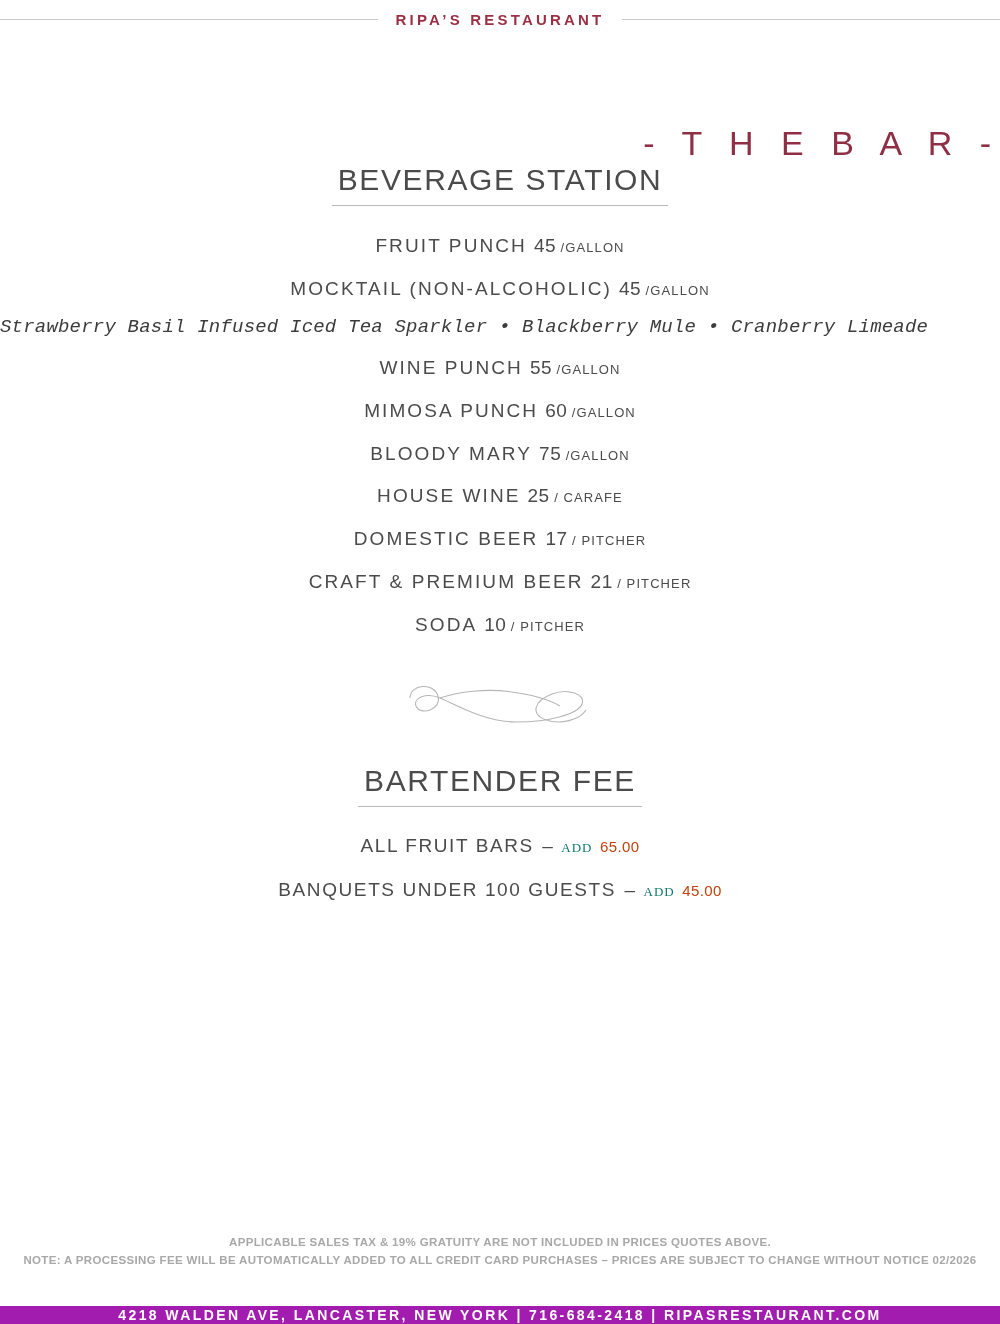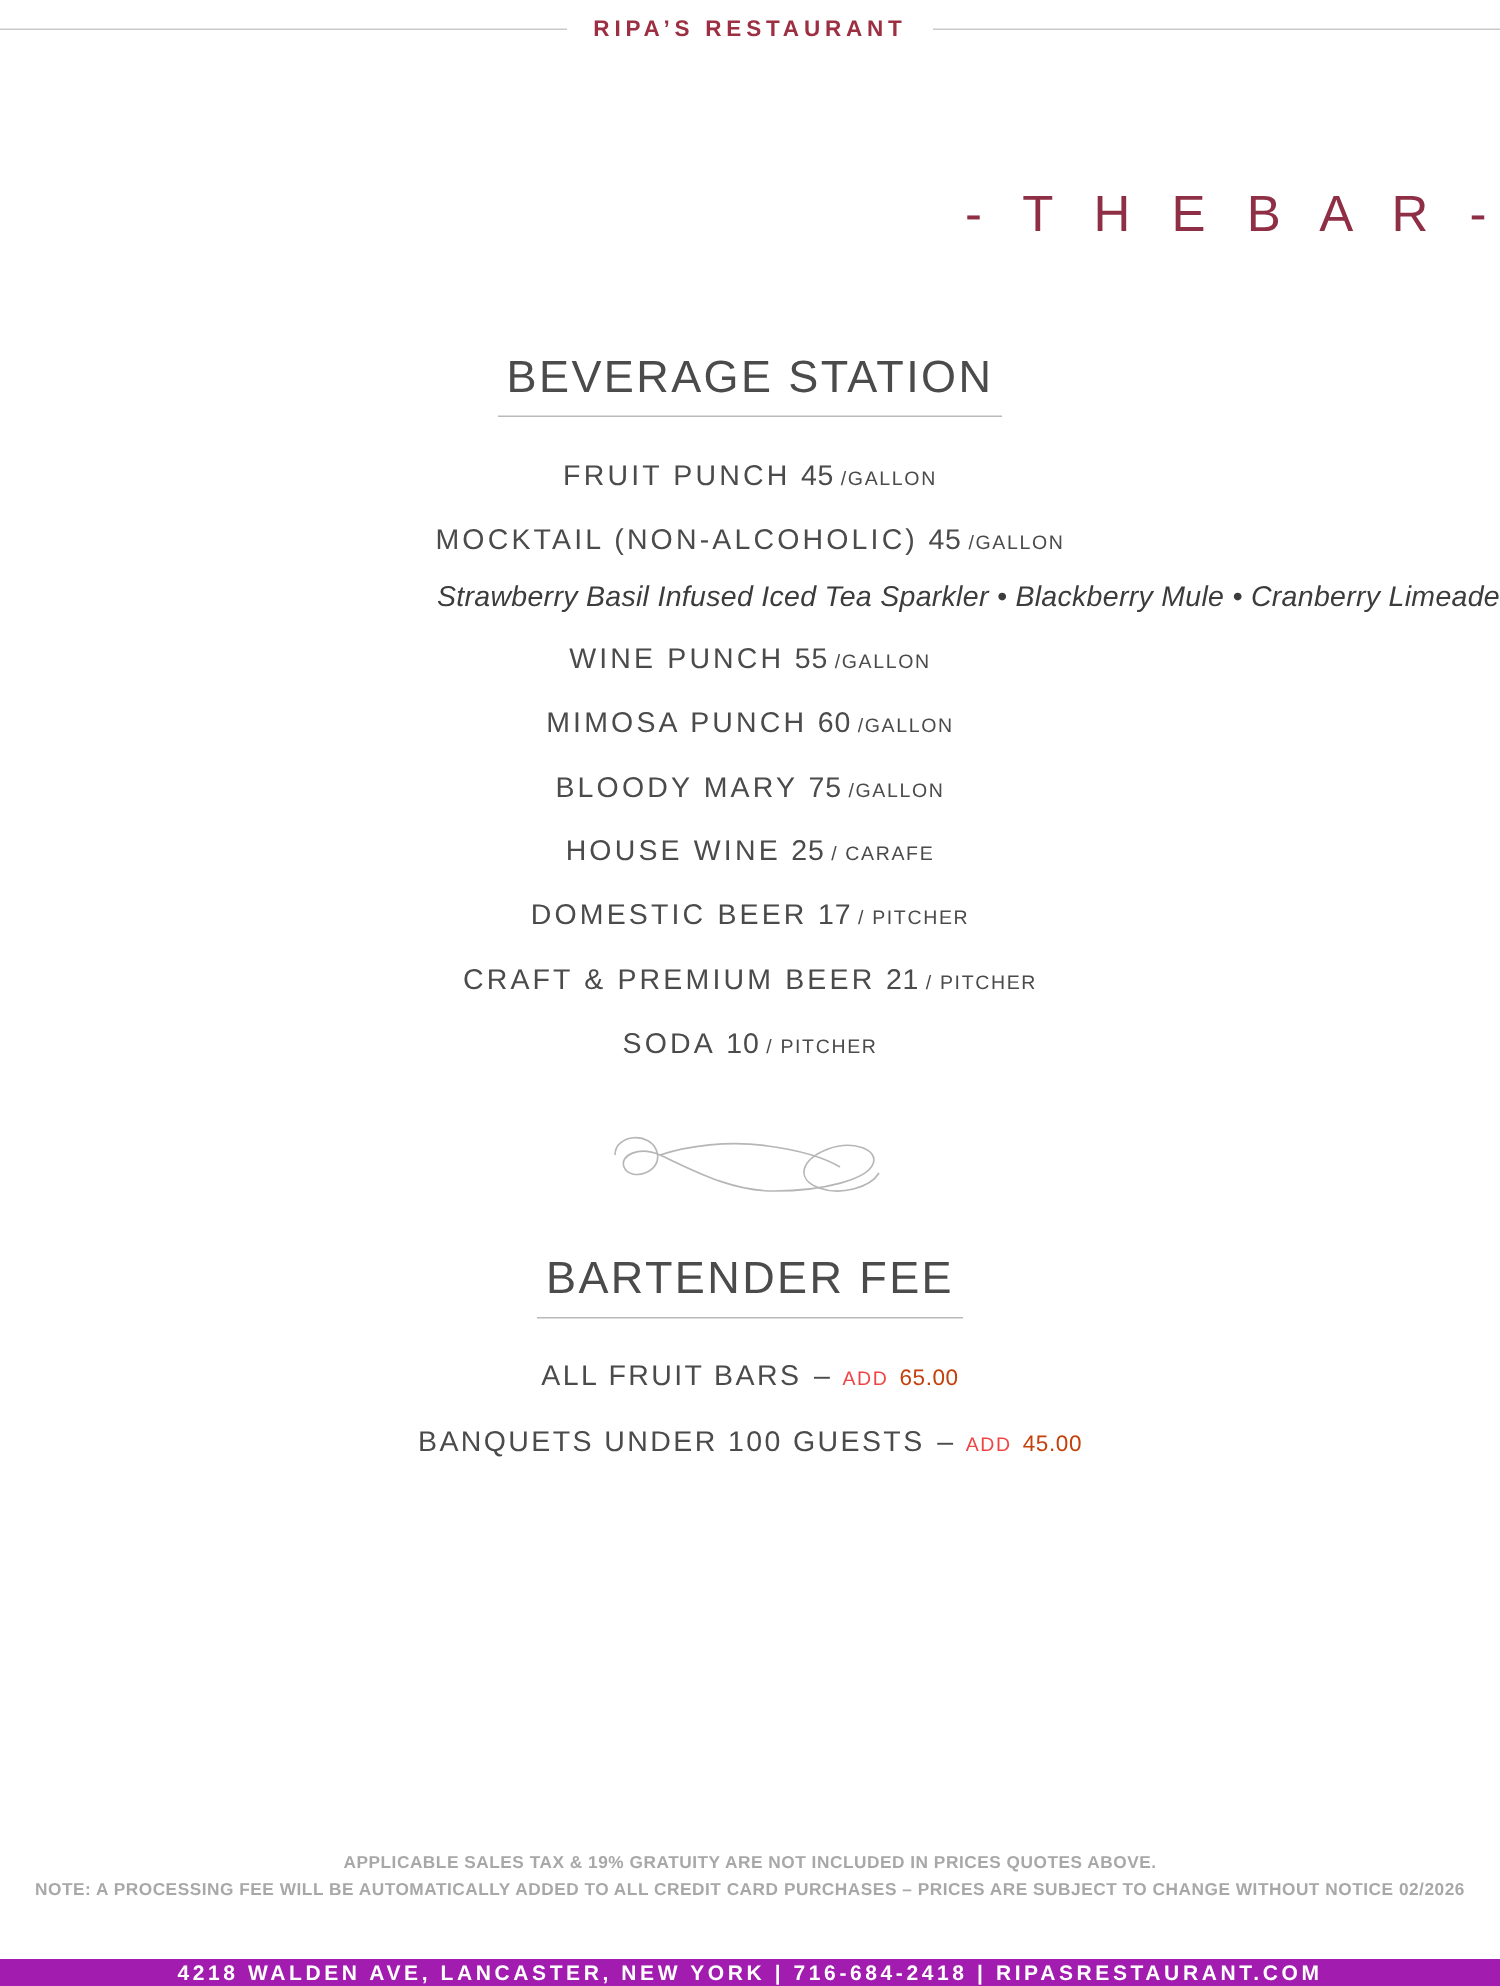--- a/index.html
+++ b/index.html
@@ -60,21 +60,21 @@
   .section-heading {
     display: inline-block;
     font-size: 30px;
     letter-spacing: 1.6px;
     color: #4b4b4b;
     font-weight: normal;
     border-bottom: 1px solid #b9b9b9;
     padding: 0 6px 8px 6px;
   }
 
-  #beverage-section { margin-top: 72px; }
+  #beverage-section { }
   #bartender-section { margin-top: 24px; }
 
   
   .items { margin-top: 30px; }
   .item {
     text-align: center;
     margin-bottom: 22px;
     line-height: 1.1;
   }
   .item-name {
@@ -87,27 +87,27 @@
     letter-spacing: 0.5px;
     color: #4b4b4b;
     margin-left: 7px;
   }
   .item-unit {
     font-size: 13px;
     letter-spacing: 1.1px;
     color: #4b4b4b;
   }
   .item-desc {
-    font-family: Liberation Sans, sans-serif;
+    font-family: Liberation Mono, monospace;
     font-style: italic;
     font-size: 19px;
     color: #3c3c3c;
     letter-spacing: 0.2px;
     margin: -6px 0 20px 0;
-    text-align: right;
+    text-align: left;
   }
 
   
   .flourish {
     display: flex;
     justify-content: center;
     margin-top: 34px;
     margin-bottom: 10px;
   }
 
@@ -123,22 +123,23 @@
     color: #4b4b4b;
   }
   .fee-dash {
     font-size: 19px;
     color: #4b4b4b;
     margin: 0 4px;
   }
   .fee-qualifier {
     font-size: 13px;
     letter-spacing: 1px;
-    color: #ef4444;
+    color: #0f766e;
     margin-right: 3px;
+    font-family: Liberation Serif, serif;
   }
   .fee-amount {
     font-size: 15px;
     letter-spacing: 0.4px;
     color: #c2410c;
     text-align: right;
   }
 
   
   .footer-notes {

